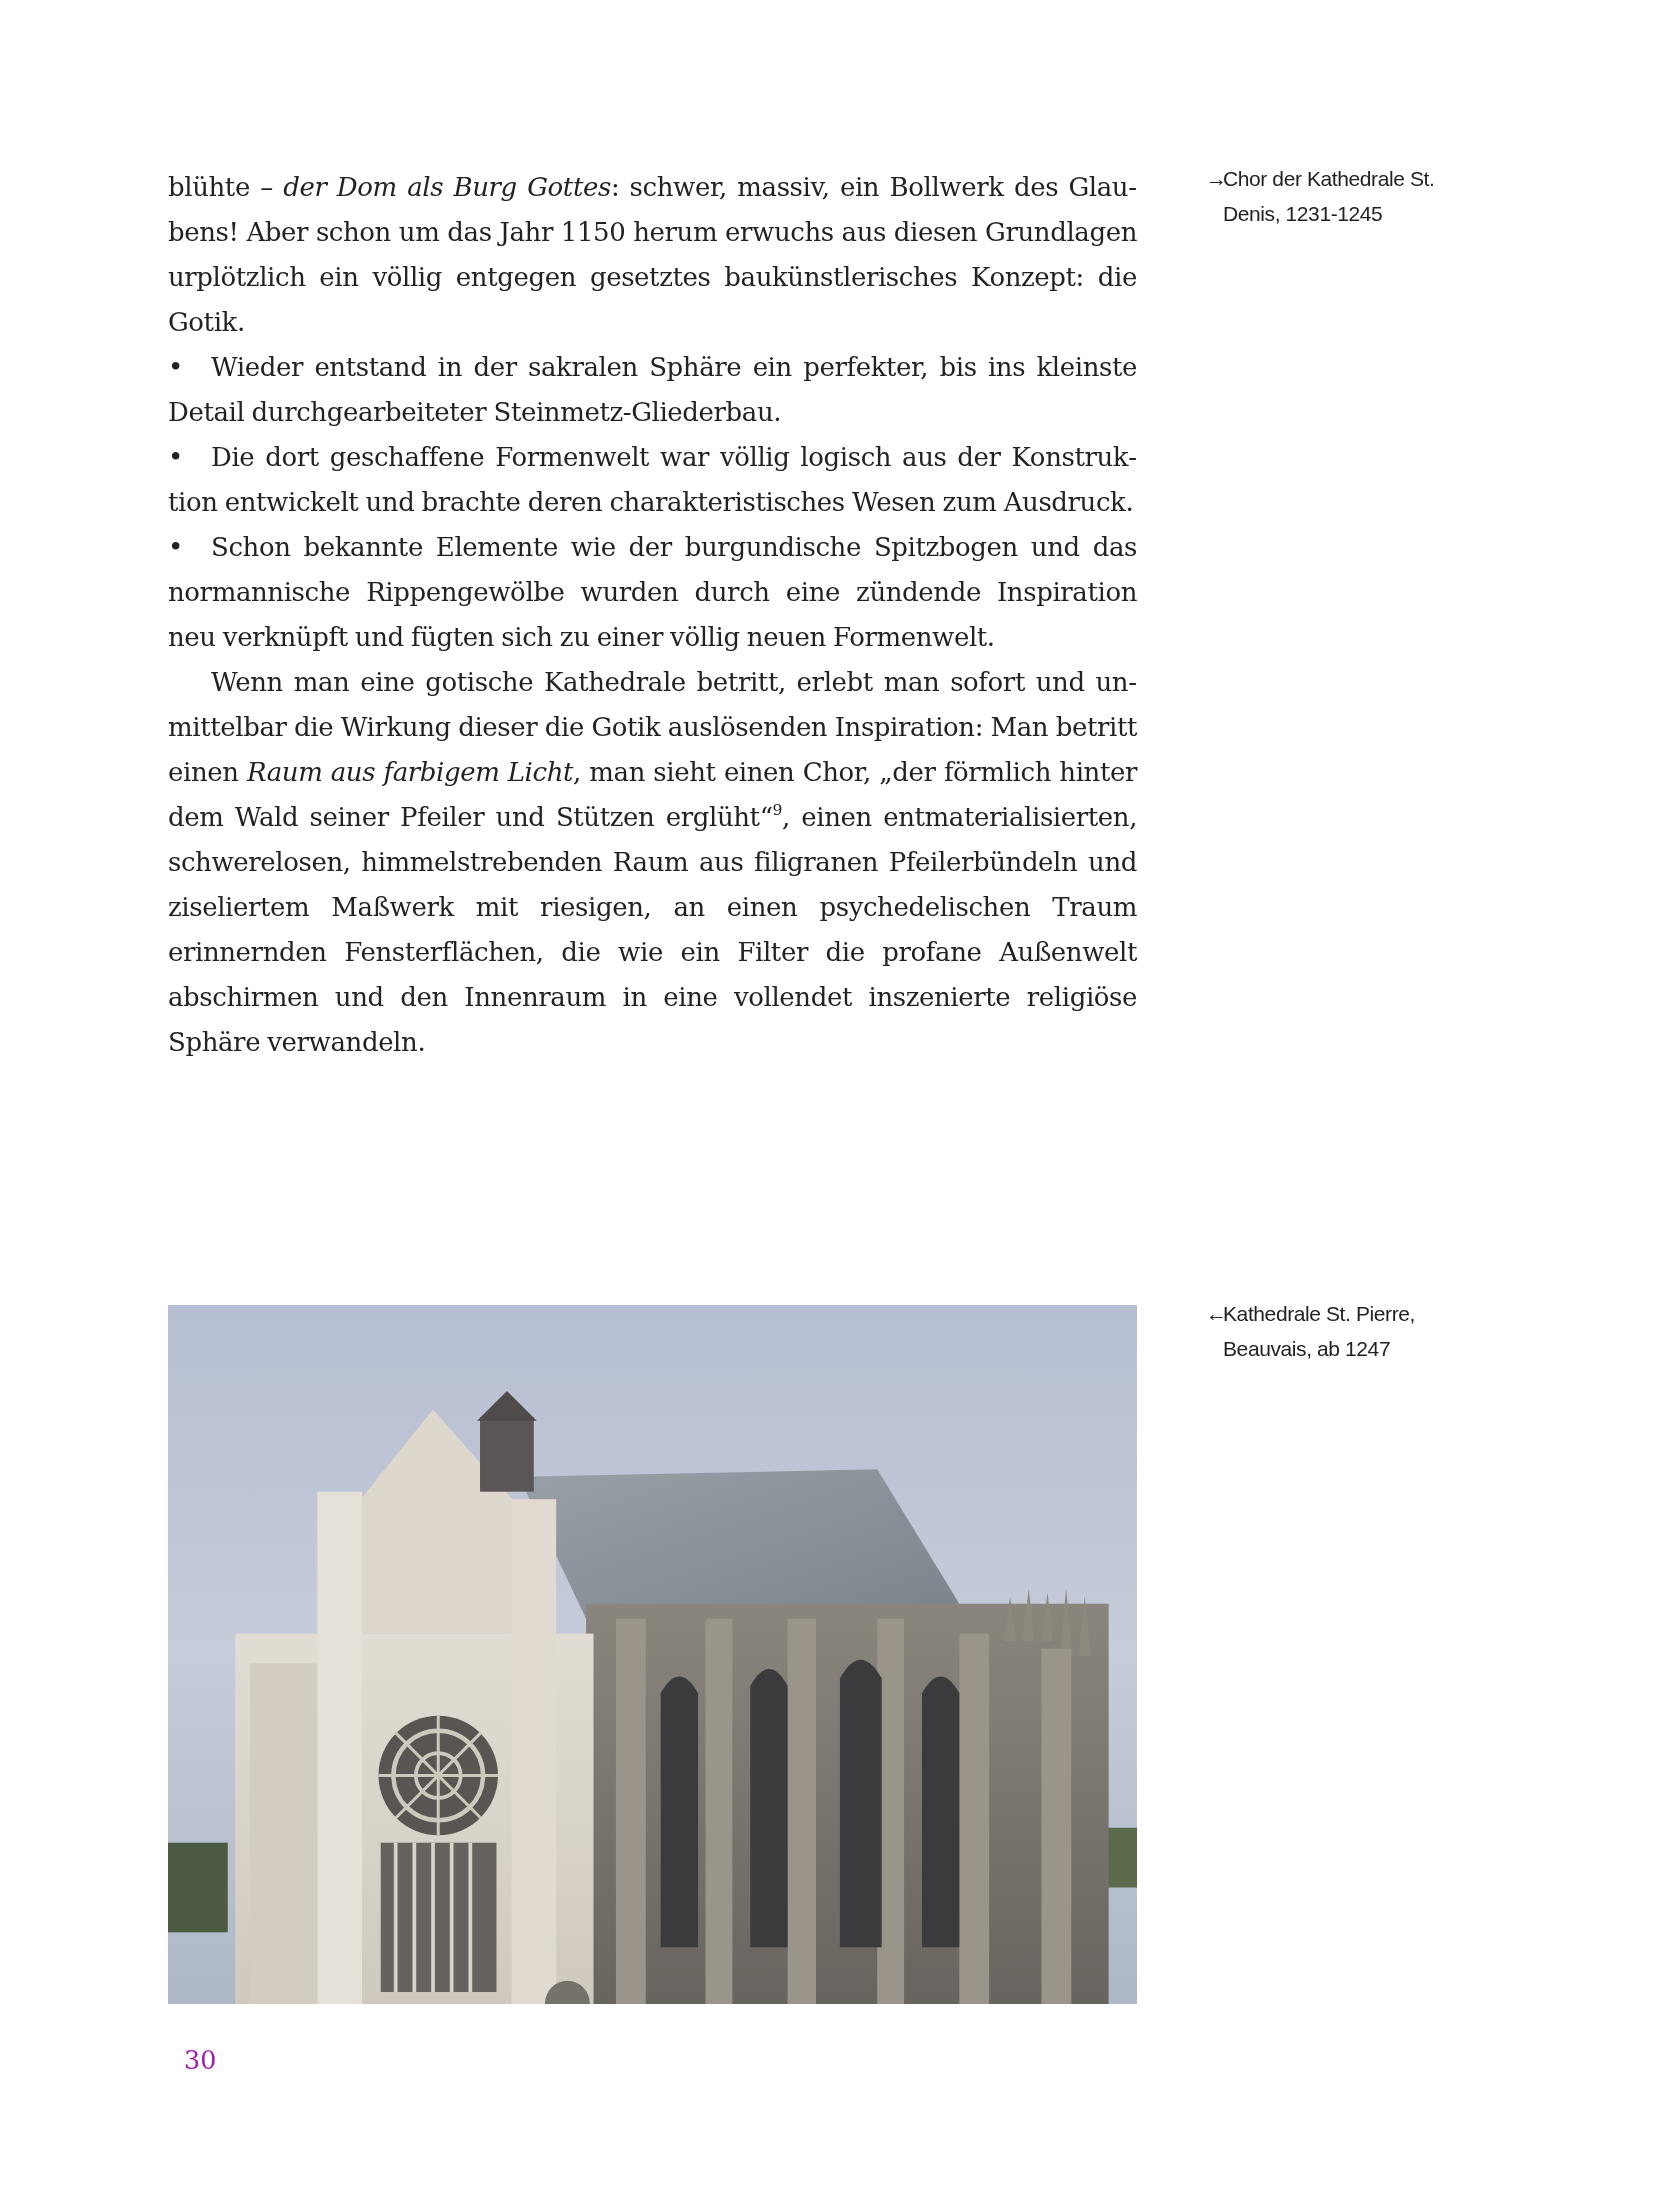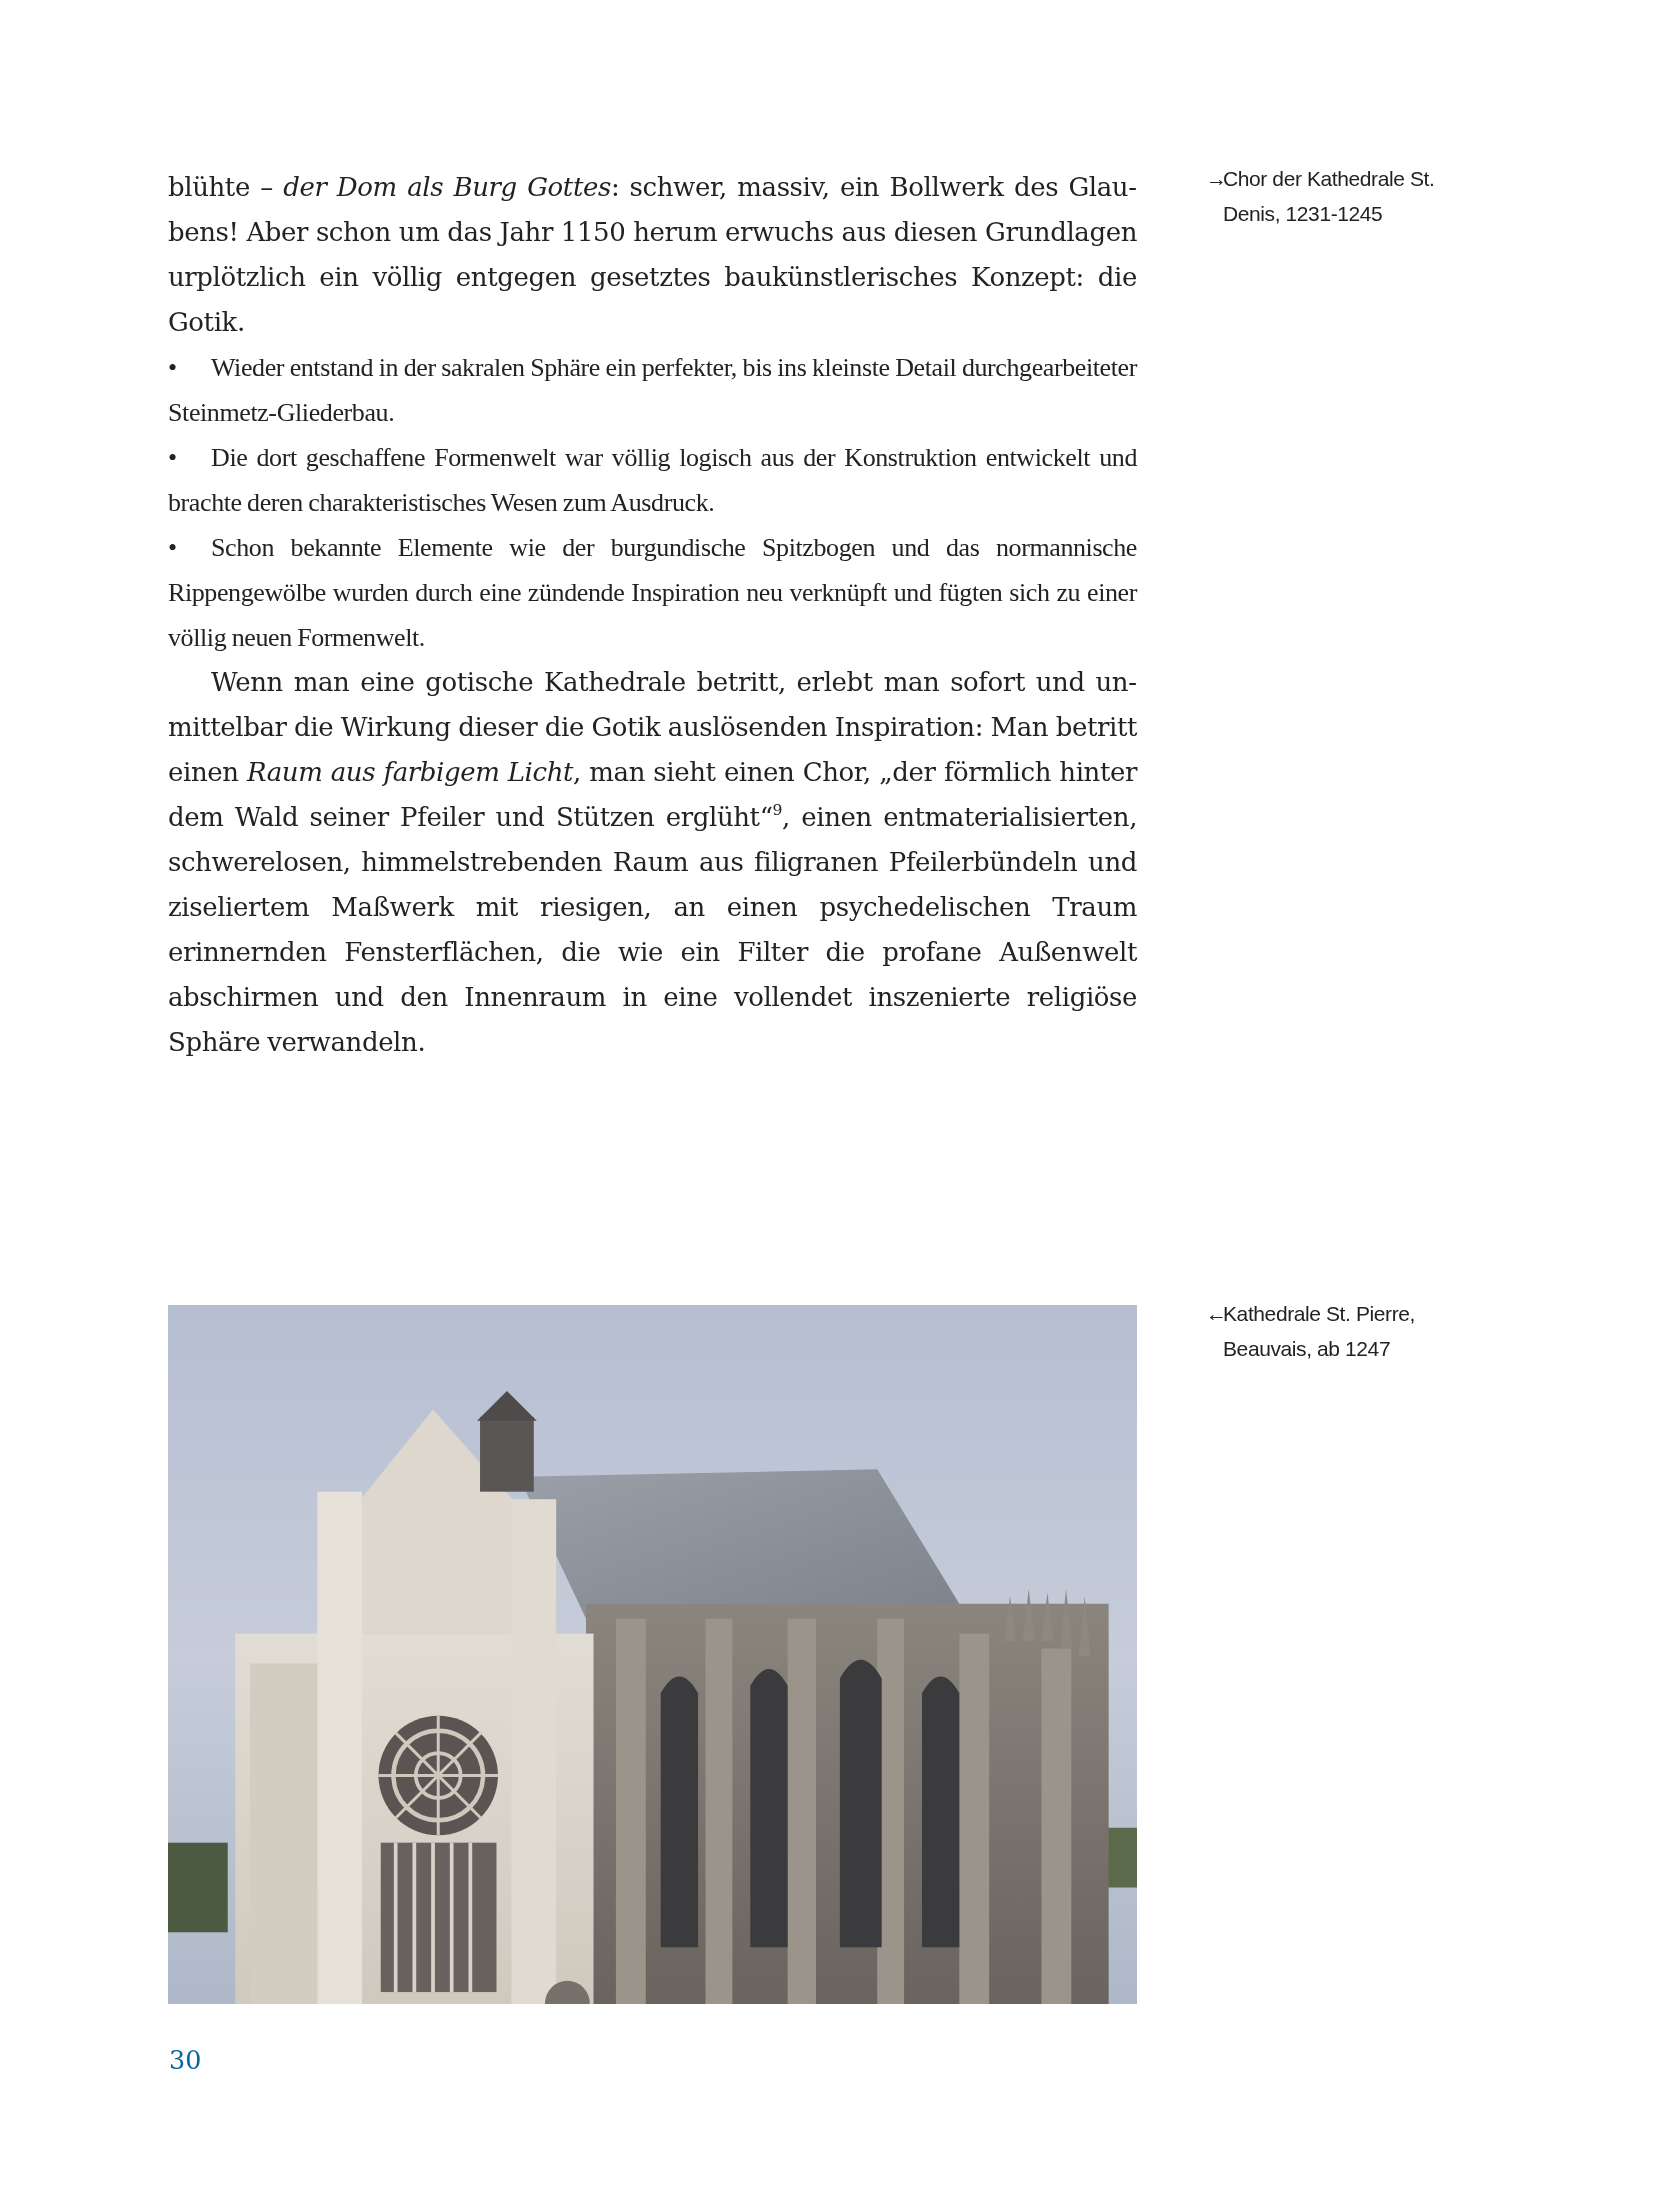--- a/index.html
+++ b/index.html
@@ -9,42 +9,42 @@
   .body-text {
     position: absolute; left: 168px; top: 165px; width: 969px;
     font-family: "DejaVu Serif", "Liberation Serif", serif;
     font-size: 26px; line-height: 45px; color: #222222;
     letter-spacing: -0.4px; word-spacing: -0.7px;
   }
   .body-text p { margin: 0; text-align: justify; text-align-last: left; hyphens: manual; }
   .body-text p.indent { text-indent: 43px; }
   .body-text em { font-style: italic; }
   .body-text sup { font-size: 0.6em; line-height: 0; vertical-align: 0.7em; }
-  .bullet-item { display: block; text-align: justify; text-align-last: left; font-family: Liberation Serif, serif; }
+  .bullet-item { display: block; text-align: justify; text-align-last: left; }
   .bullet-item .bullet { display: inline-block; width: 43px; }
 
   .sidenote {
     position: absolute; left: 1206px; width: 321px;
     font-family: "Liberation Sans", "DejaVu Sans", sans-serif;
     font-size: 21px; line-height: 35px; color: #222222;
     letter-spacing: -0.4px; transform-origin: left top;
   }
   .sidenote .arrow { position: absolute; left: 0; top: 0; width: 30px; }
   .sidenote .caption { margin-left: 17px; display: block; }
 
   .photo {
     position: absolute; left: 168px; top: 1305px; width: 969px; height: 699px;
     overflow: hidden; background: #b9c1d3;
   }
   .photo svg { display: block; width: 100%; height: 100%; }
 
   .page-number {
-    position: absolute; left: 169px; top: 2045px;
+    position: absolute; left: 184px; top: 2045px;
     font-family: "DejaVu Serif", "Liberation Serif", serif;
-    font-size: 25.4px; color: #0369a1;
+    font-size: 25.4px; color: #a21caf;
   }
 </style>
 </head>
 <body>
 
 <div class="page">
 
   <div class="body-text">
     <p><span>blühte – </span><em>der Dom als Burg Gottes</em><span>: schwer, massiv, ein Bollwerk des Glau­bens! Aber schon um das Jahr 1150 herum erwuchs aus diesen Grundlagen urplötzlich ein völlig entgegen gesetztes baukünstlerisches Konzept: die Gotik.</span></p>
 

